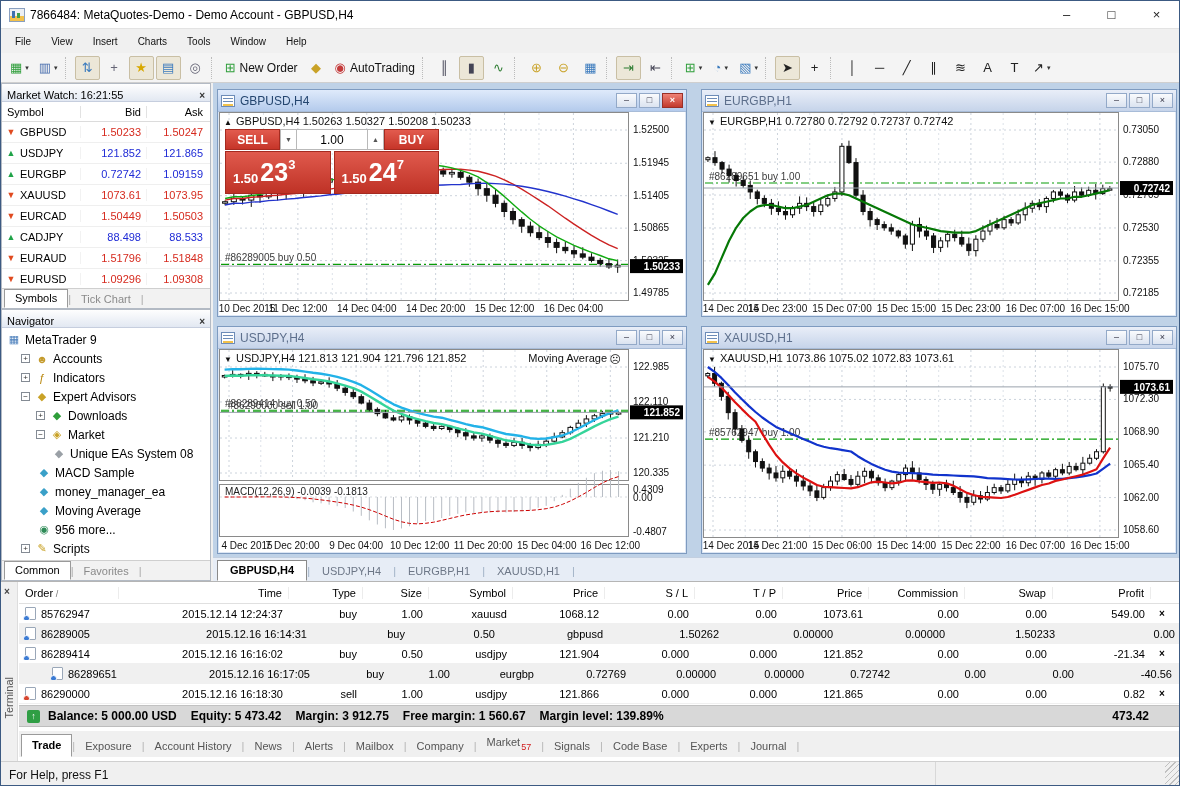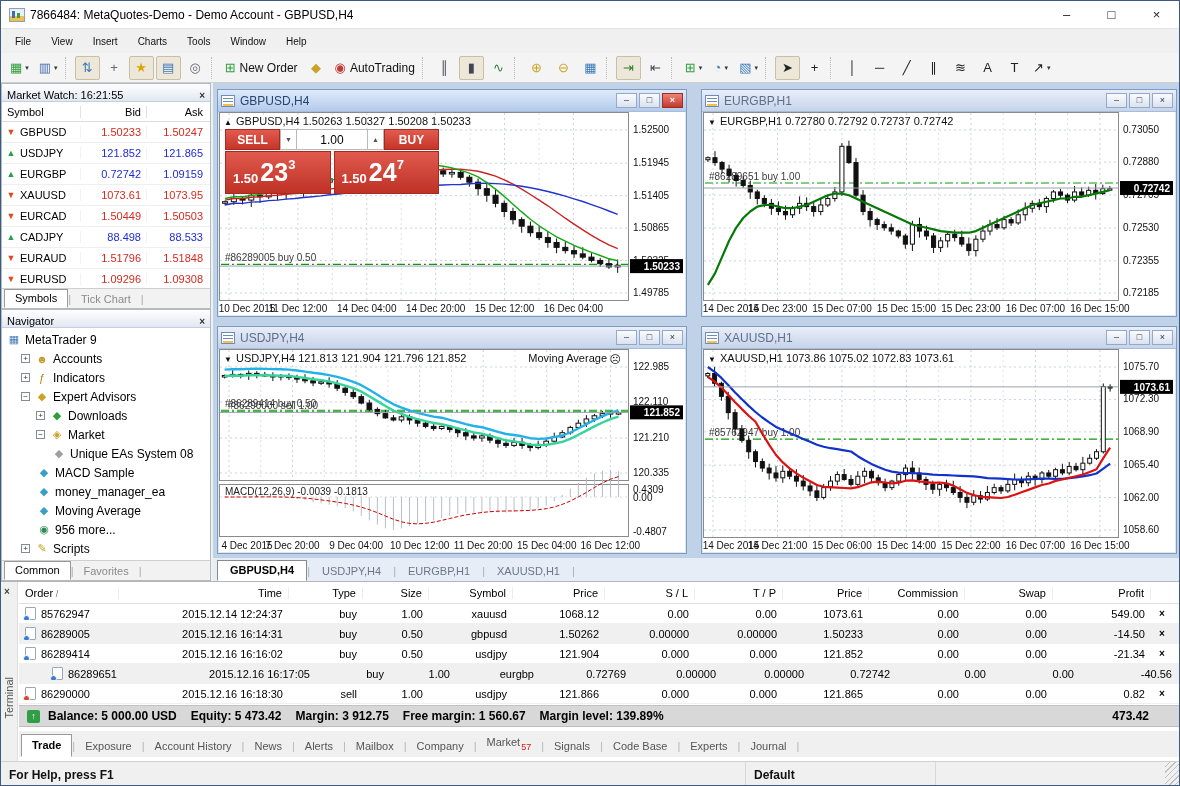--- a/index.html
+++ b/index.html
@@ -111,21 +111,21 @@
   .bal-ico{width:13px;height:13px;background:#2f9e44;color:#fff;font-size:9px;line-height:13px;text-align:center;border-radius:2px;margin-right:8px;font-weight:bold;}
   .balance-bar span.item{margin-right:14px;}
   .bal-profit{margin-left:auto;padding-right:24px;}
   .term-tabs{position:absolute;left:18px;right:0;top:149px;height:26px;background:#f0f0f0;display:flex;align-items:flex-end;font-size:11px;padding-left:2px;}
   .ttab{padding:4px 10px 5px;color:#555;display:flex;align-items:flex-start;}
   .ttab.active{background:#fff;border:1px solid #9a9a9a;border-bottom:1px solid #fff;color:#000;font-weight:bold;}
   .ttab-sep{color:#b5b5b5;padding-bottom:5px;}
   .ttab .badge{color:#d11a1a;font-size:9px;margin-left:1px;margin-top:6px;}
   
   .statusbar{position:absolute;left:0;top:760px;right:0;height:26px;background:#f0f0f0;border-top:1px solid #d0d0d0;display:flex;align-items:center;font-size:12px;color:#111;}
-  .sb-sec{height:100%;display:flex;align-items:center;padding:0 8px;border-left:1px solid #d8d8d8;font-weight:bold;}
+  .sb-sec{height:100%;display:flex;align-items:center;padding:0 8px;border-left:1px solid #d8d8d8;}
   .sb-help{flex:1;border-left:none;}
   .sb-profile{width:190px;}
   .sb-spacer{width:230px;}
   .sb-net{width:150px;gap:8px;}
   .bars{display:flex;align-items:flex-end;gap:1px;height:15px;}
   .bars b{width:3px;display:block;}
   .grip{width:14px;height:100%;background:repeating-linear-gradient(135deg,transparent 0 3px,#c0c0c0 3px 4px);}
   svg text{font-family:"Liberation Sans",sans-serif;}
 </style>
 </head>
@@ -1195,21 +1195,21 @@
             <span class="cell">xauusd</span>
             <span class="cell">1068.12</span>
             <span class="cell">0.00</span>
             <span class="cell">0.00</span>
             <span class="cell">1073.61</span>
             <span class="cell">0.00</span>
             <span class="cell">0.00</span>
             <span class="cell">549.00</span>
             <span class="cell x-cell">×</span>
           </div>
-          <div class="tt-row alt" style="grid-template-columns: 100px 170px 74px 66px 84px 92px 90px 88px 86px 96px 88px 98px 22px;">
+          <div class="tt-row alt" style="grid-template-columns: 100px 170px 74px 66px 84px 92px 90px 88px 86px 96px 88px 98px 22px; gap: 24px;">
             <span class="cell first">
               <span class="doc">
                 <i class="blue"></i>
               </span>
               <span>86289005</span>
             </span>
             <span class="cell">2015.12.16 16:14:31</span>
             <span class="cell">buy</span>
             <span class="cell">0.50</span>
             <span class="cell">gbpusd</span>
@@ -1341,18 +1341,17 @@
         <span class="ttab-sep">|</span>
         <span class="ttab">
           <span>Journal</span>
         </span>
         <span class="ttab-sep">|</span>
       </div>
   </div>
 
   <div class="statusbar">
     <div class="sb-sec sb-help">For Help, press F1</div>
-    <div class="sb-sec sb-profile">Default</div>
     <div class="sb-sec sb-spacer"></div>
     <div class="grip"></div>
   </div>
 
 </div>
 
 </body></html>

